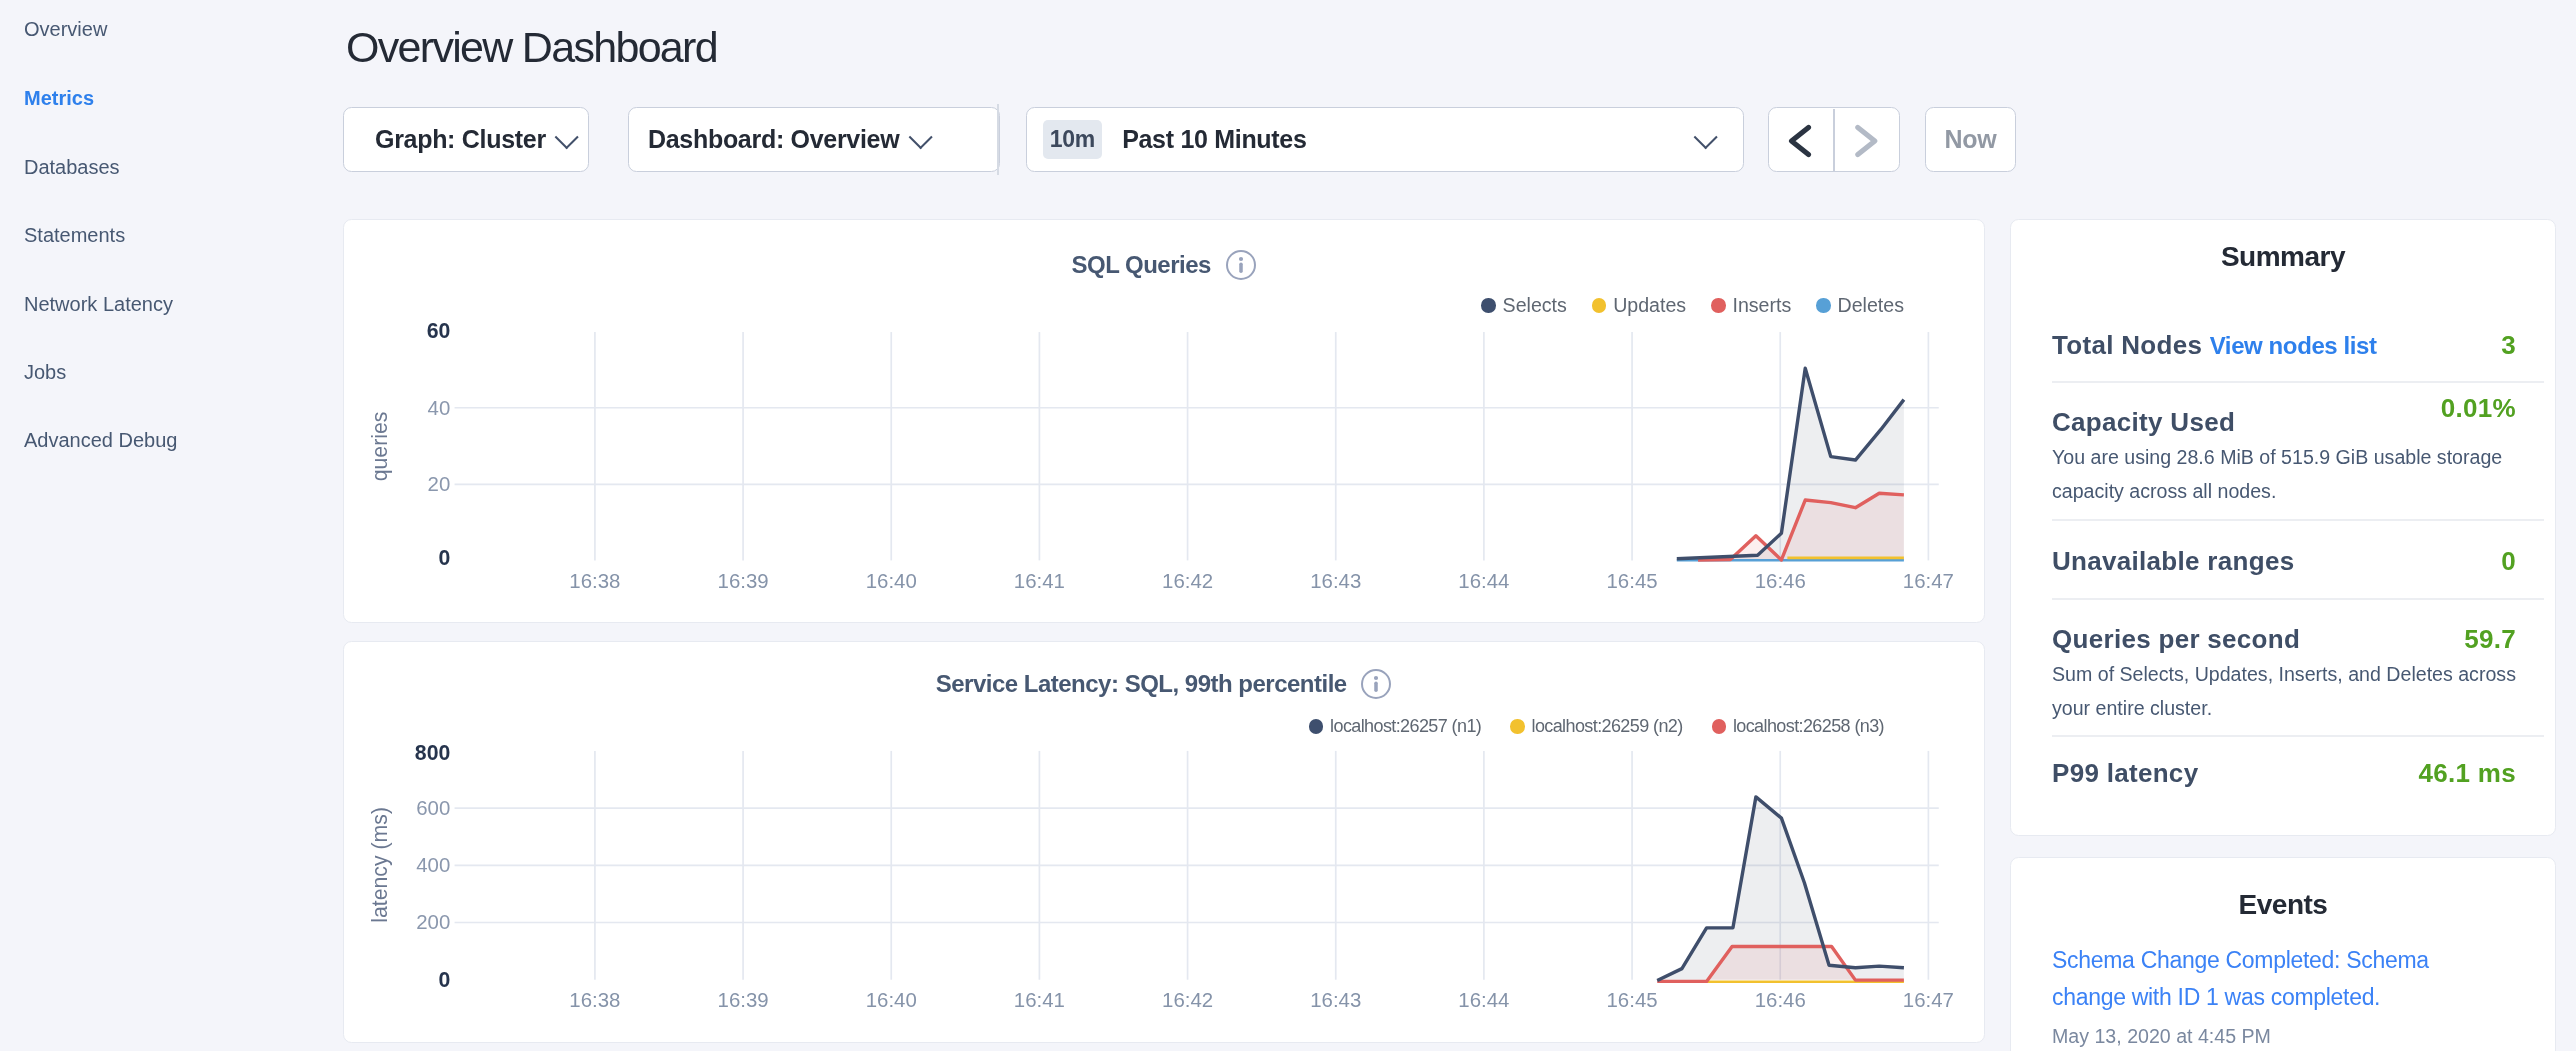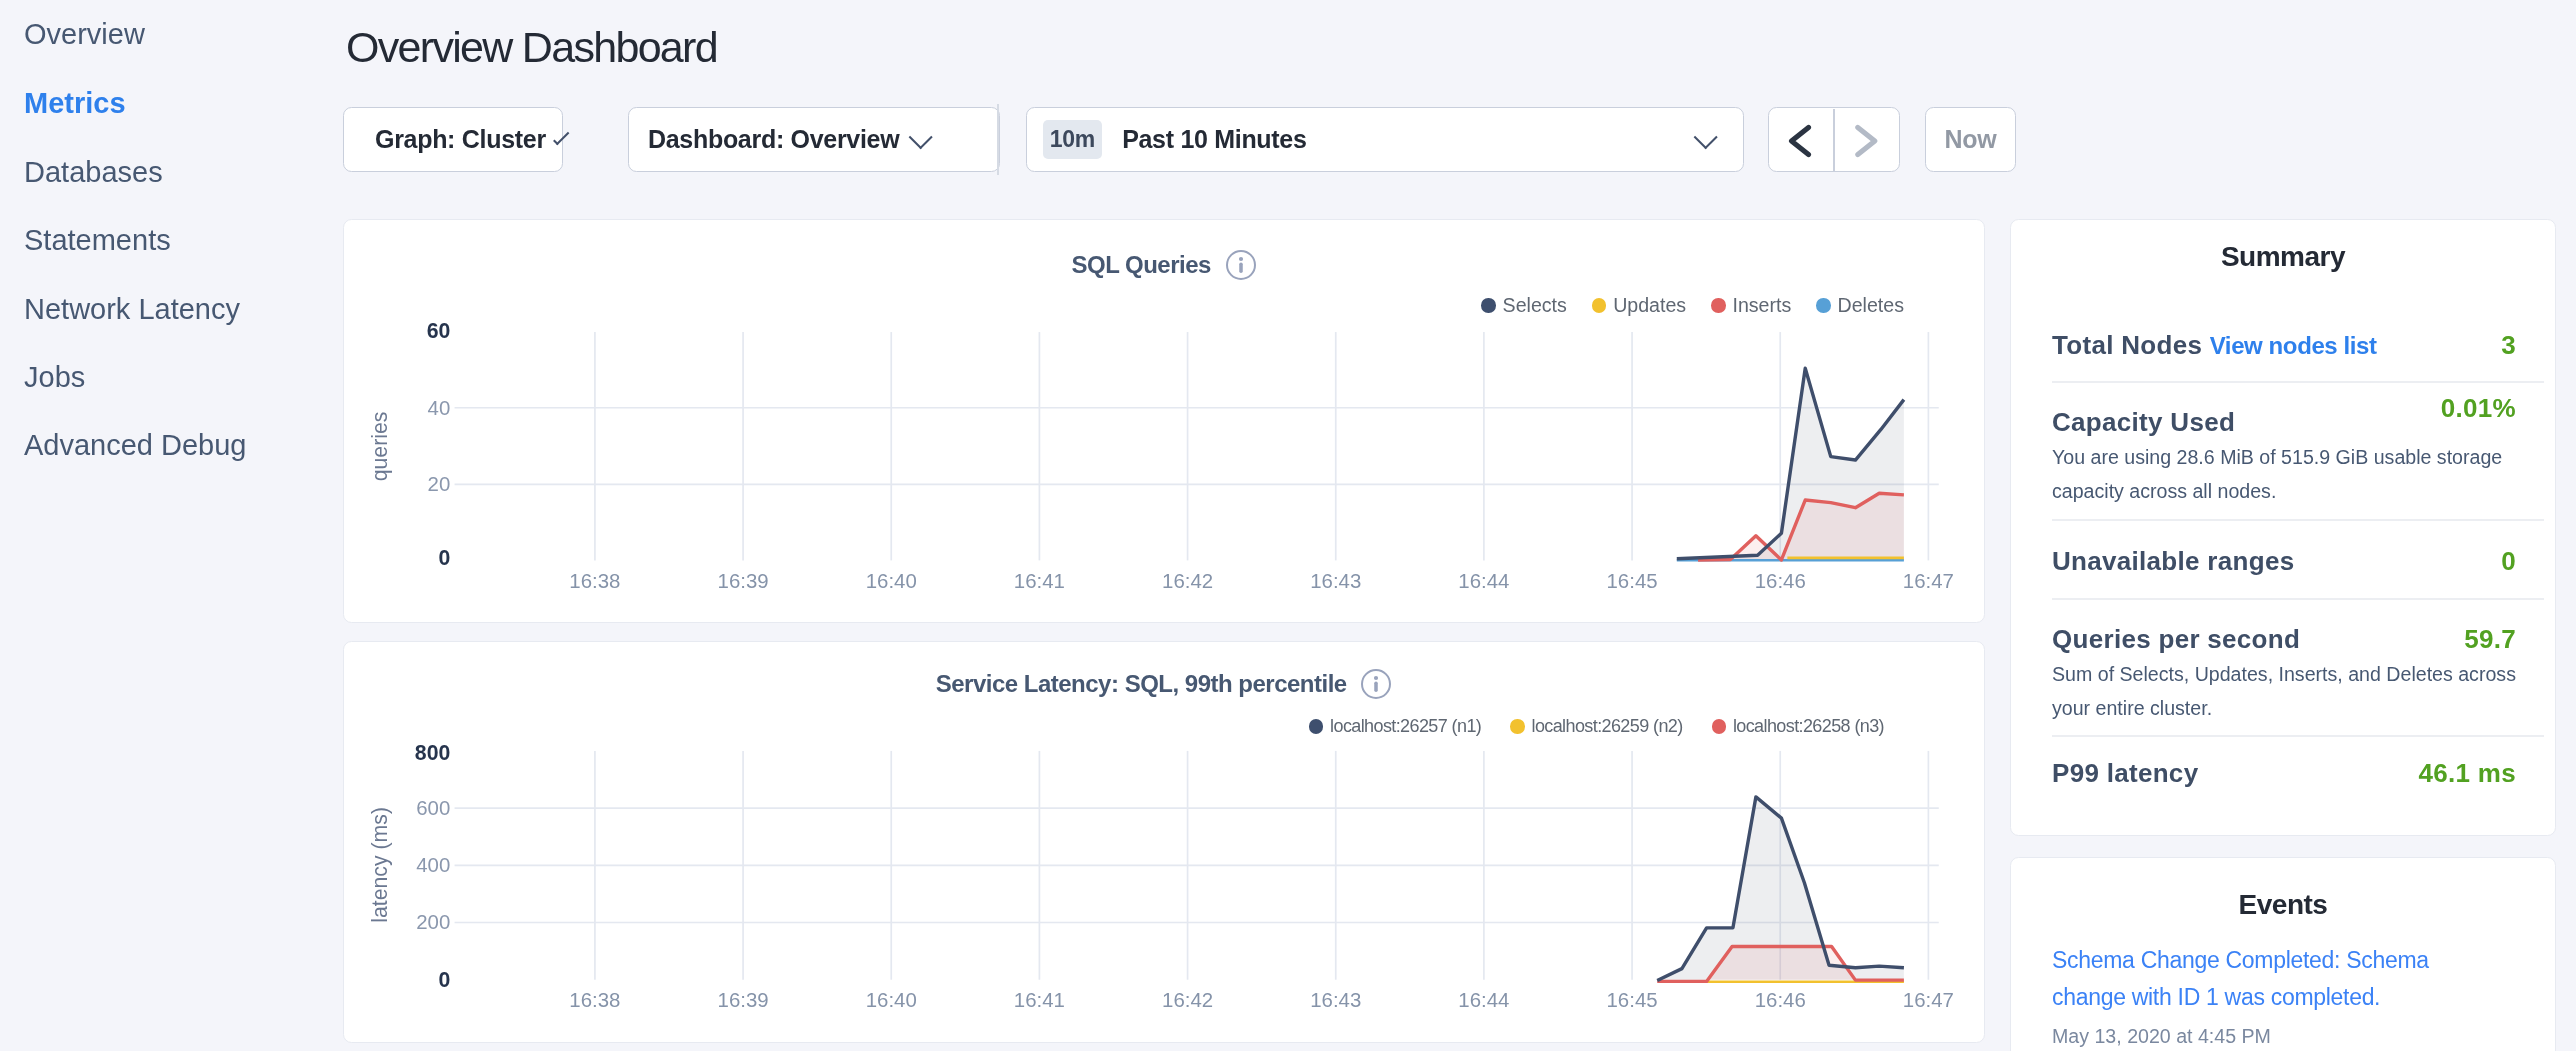--- a/index.html
+++ b/index.html
@@ -1,18 +1,18 @@
 <!DOCTYPE html>
 <html style="font-size:13.6px"><head><meta charset="utf-8">
 <style>
 html,body{margin:0;padding:0;}
 body{width:2576px;height:1051px;background:#f4f5fa;font-family:"Liberation Sans",sans-serif;position:relative;overflow:hidden;}
 .abs{position:absolute;}
 
-.nav{position:absolute;left:24px;font-size:29px;color:#475872;text-align:center;}
+.nav{position:absolute;left:24px;font-size:20px;color:#475872;text-align:center;}
 .nav.active{color:#2e80ec;font-weight:bold;}
 
 h1{position:absolute;left:346px;top:23px;margin:0;font-size:43px;font-weight:400;color:#242a35;letter-spacing:-1.7px;}
 
 .btn{position:absolute;top:107px;height:65px;background:#fff;border:1.7px solid #c9cfdc;border-radius:8.5px;box-sizing:border-box;display:flex;align-items:center;font-weight:bold;font-size:25px;color:#242a35;white-space:nowrap;letter-spacing:-0.3px;}
 .chev{display:inline-block;width:14.5px;height:14.5px;border-right:2.6px solid #42506a;border-bottom:2.6px solid #42506a;transform:rotate(45deg) translateY(-3.4px);margin-left:20.4px;}
 .badge{background:#e3e8ef;border-radius:5.1px;font-size:23px;font-weight:bold;color:#3c485c;padding:6px 6.8px;margin-right:20.4px;}
 .sep{position:absolute;left:997px;top:104px;width:1.7px;height:71px;background:#d6dbe4;}
 
 .panel{position:absolute;background:#fff;border:1.7px solid #e7eaf1;border-radius:8.5px;box-sizing:border-box;}
@@ -39,21 +39,21 @@
 <div class="nav" style="top:18px;">Overview</div>
 <div class="nav active" style="top:87px;">Metrics</div>
 <div class="nav" style="top:156px;">Databases</div>
 <div class="nav" style="top:224px;">Statements</div>
 <div class="nav" style="top:293px;">Network Latency</div>
 <div class="nav" style="top:361px;">Jobs</div>
 <div class="nav" style="top:429px;">Advanced Debug</div>
 
 <h1>Overview Dashboard</h1>
 
-<div class="btn" style="left:343px;width:220px;padding-left:31px;">Graph: Cluster<span class="chev" style="margin-left:10.2px;"></span></div>
+<div class="btn" style="left:343px;width:246px;padding-left:31px;">Graph: Cluster<span class="chev" style="margin-left:10.2px;"></span></div>
 <div class="btn" style="left:628px;width:372px;padding-left:19px;">Dashboard: Overview<span class="chev" style="margin-left:10.2px;"></span></div>
 <div class="sep"></div>
 <div class="btn" style="left:1026px;width:718px;padding-left:16px;"><span class="badge">10m</span>Past 10 Minutes<span class="chev" style="position:absolute;right:32px;"></span></div>
 <div class="btn" style="left:1768px;width:132px;padding:0;"></div>
 <div class="abs" style="left:1833px;top:109px;width:1.7px;height:62px;background:#c9cfdc;"></div>
 <svg class="abs" style="left:1783px;top:124px;" width="102" height="34" viewBox="0 0 120 40">
 <polyline points="30,4 10,20 30,36" fill="none" stroke="#2b3442" stroke-width="6" stroke-linecap="round" stroke-linejoin="round"></polyline>
 <polyline points="88,4 108,20 88,36" fill="none" stroke="#b3bac6" stroke-width="6" stroke-linecap="round" stroke-linejoin="round"></polyline>
 </svg>
 <div class="btn" style="left:1925px;width:91px;justify-content:center;color:#9299a4;">Now</div>

